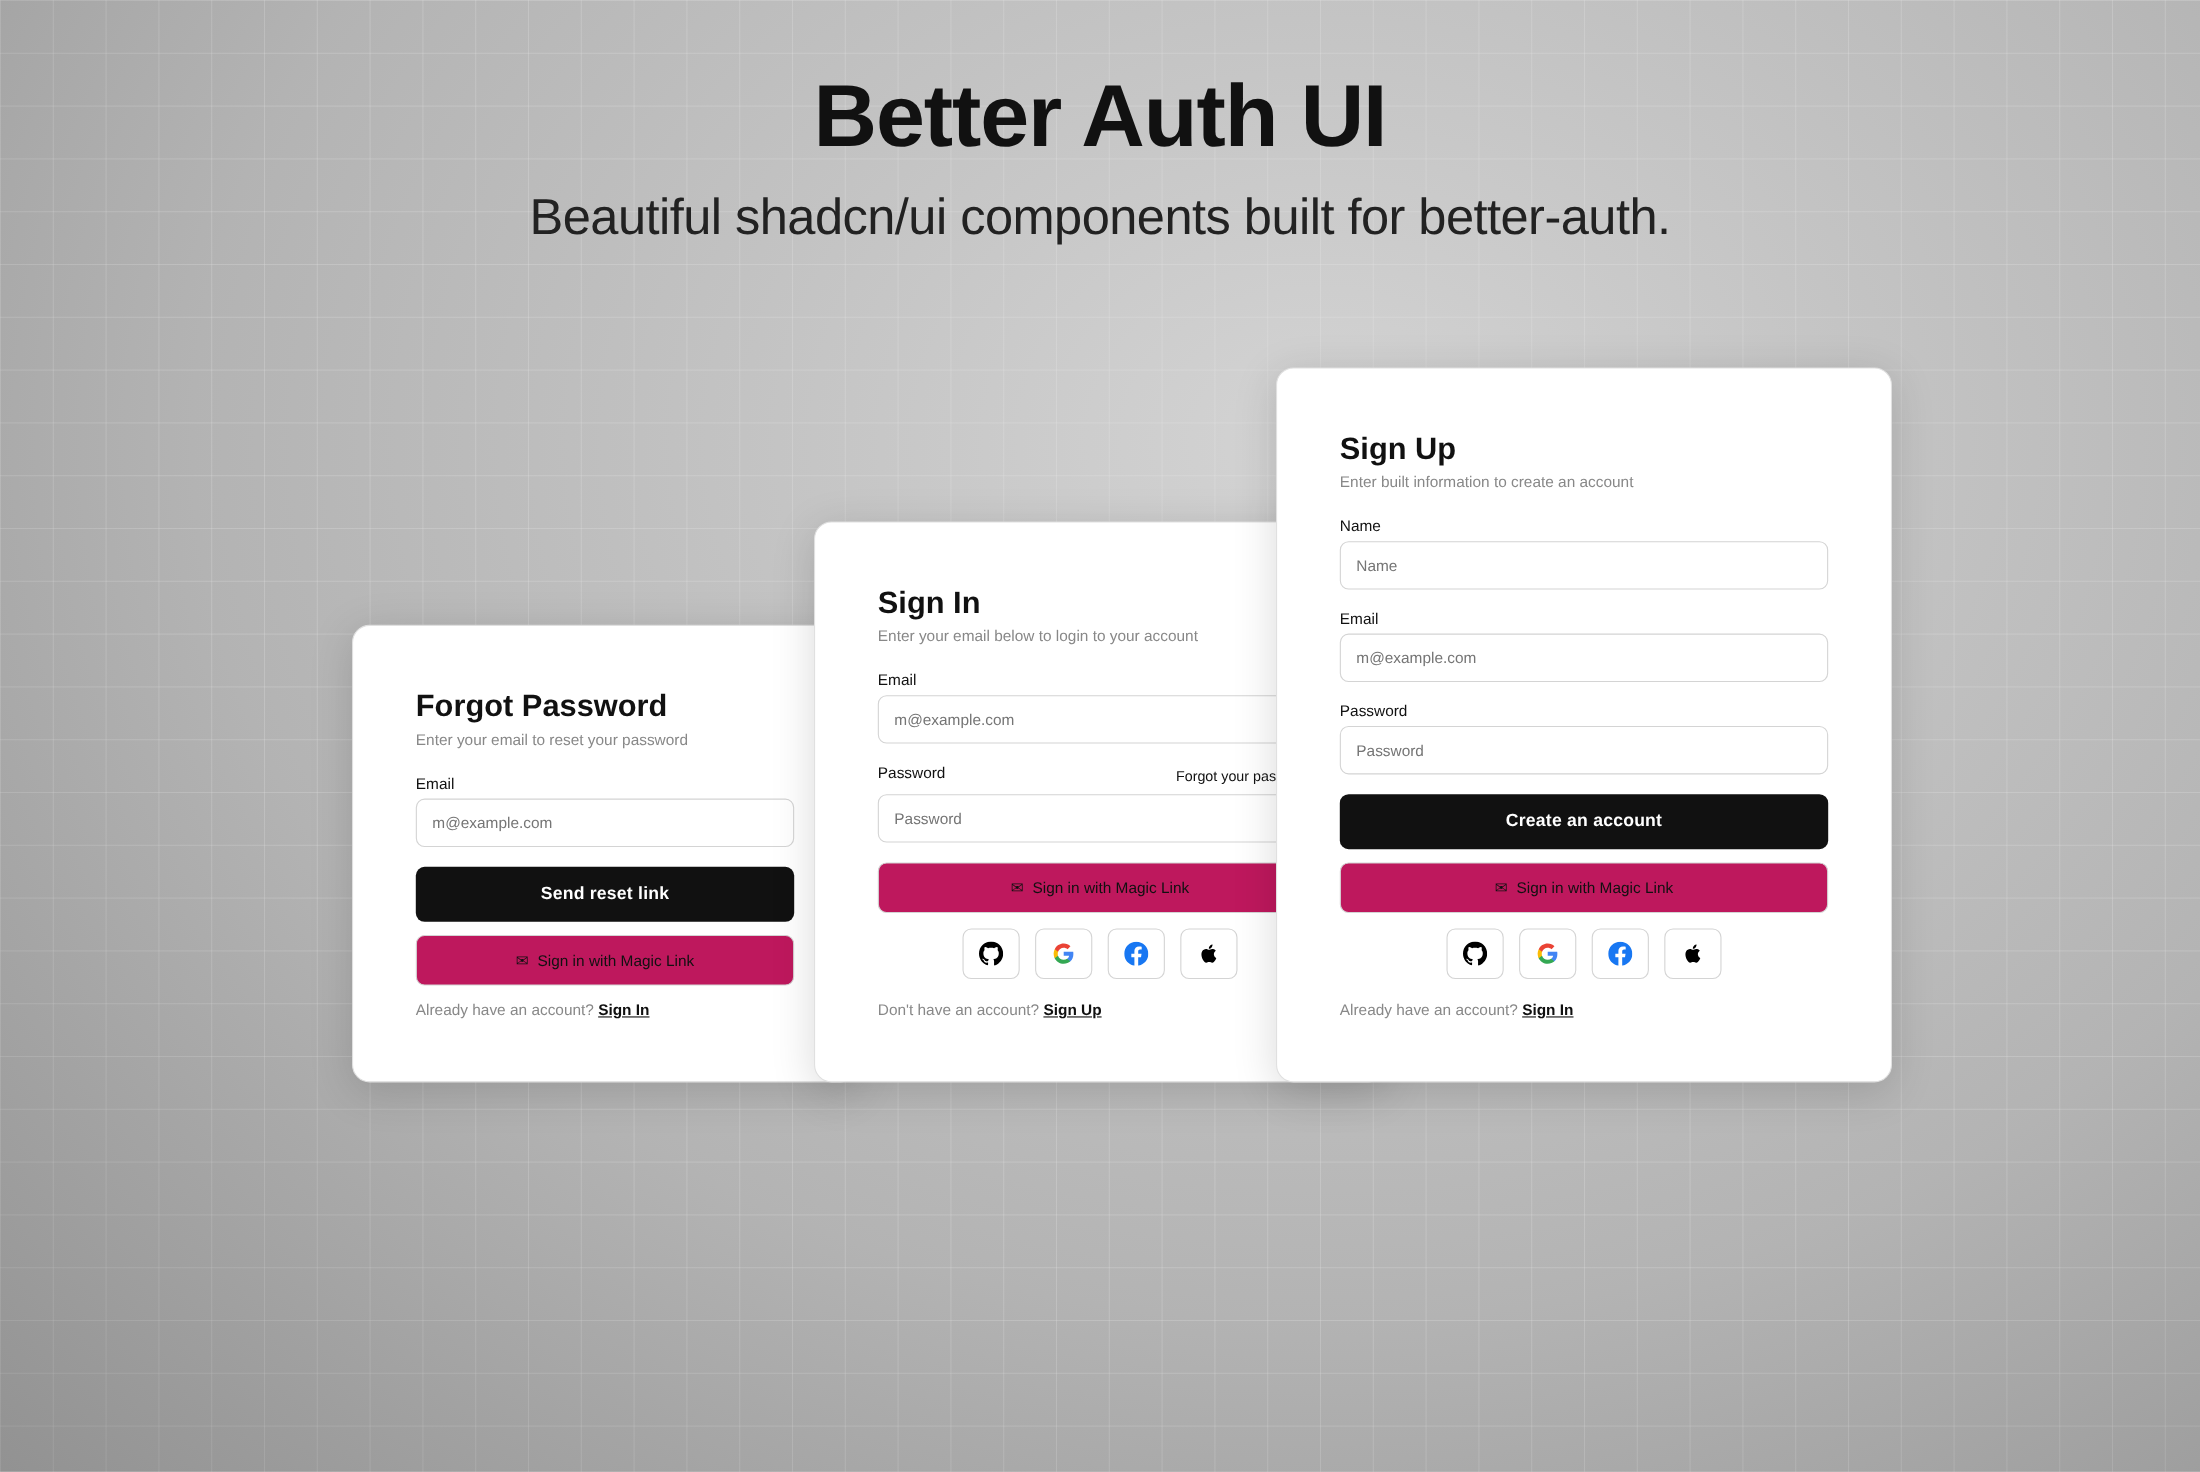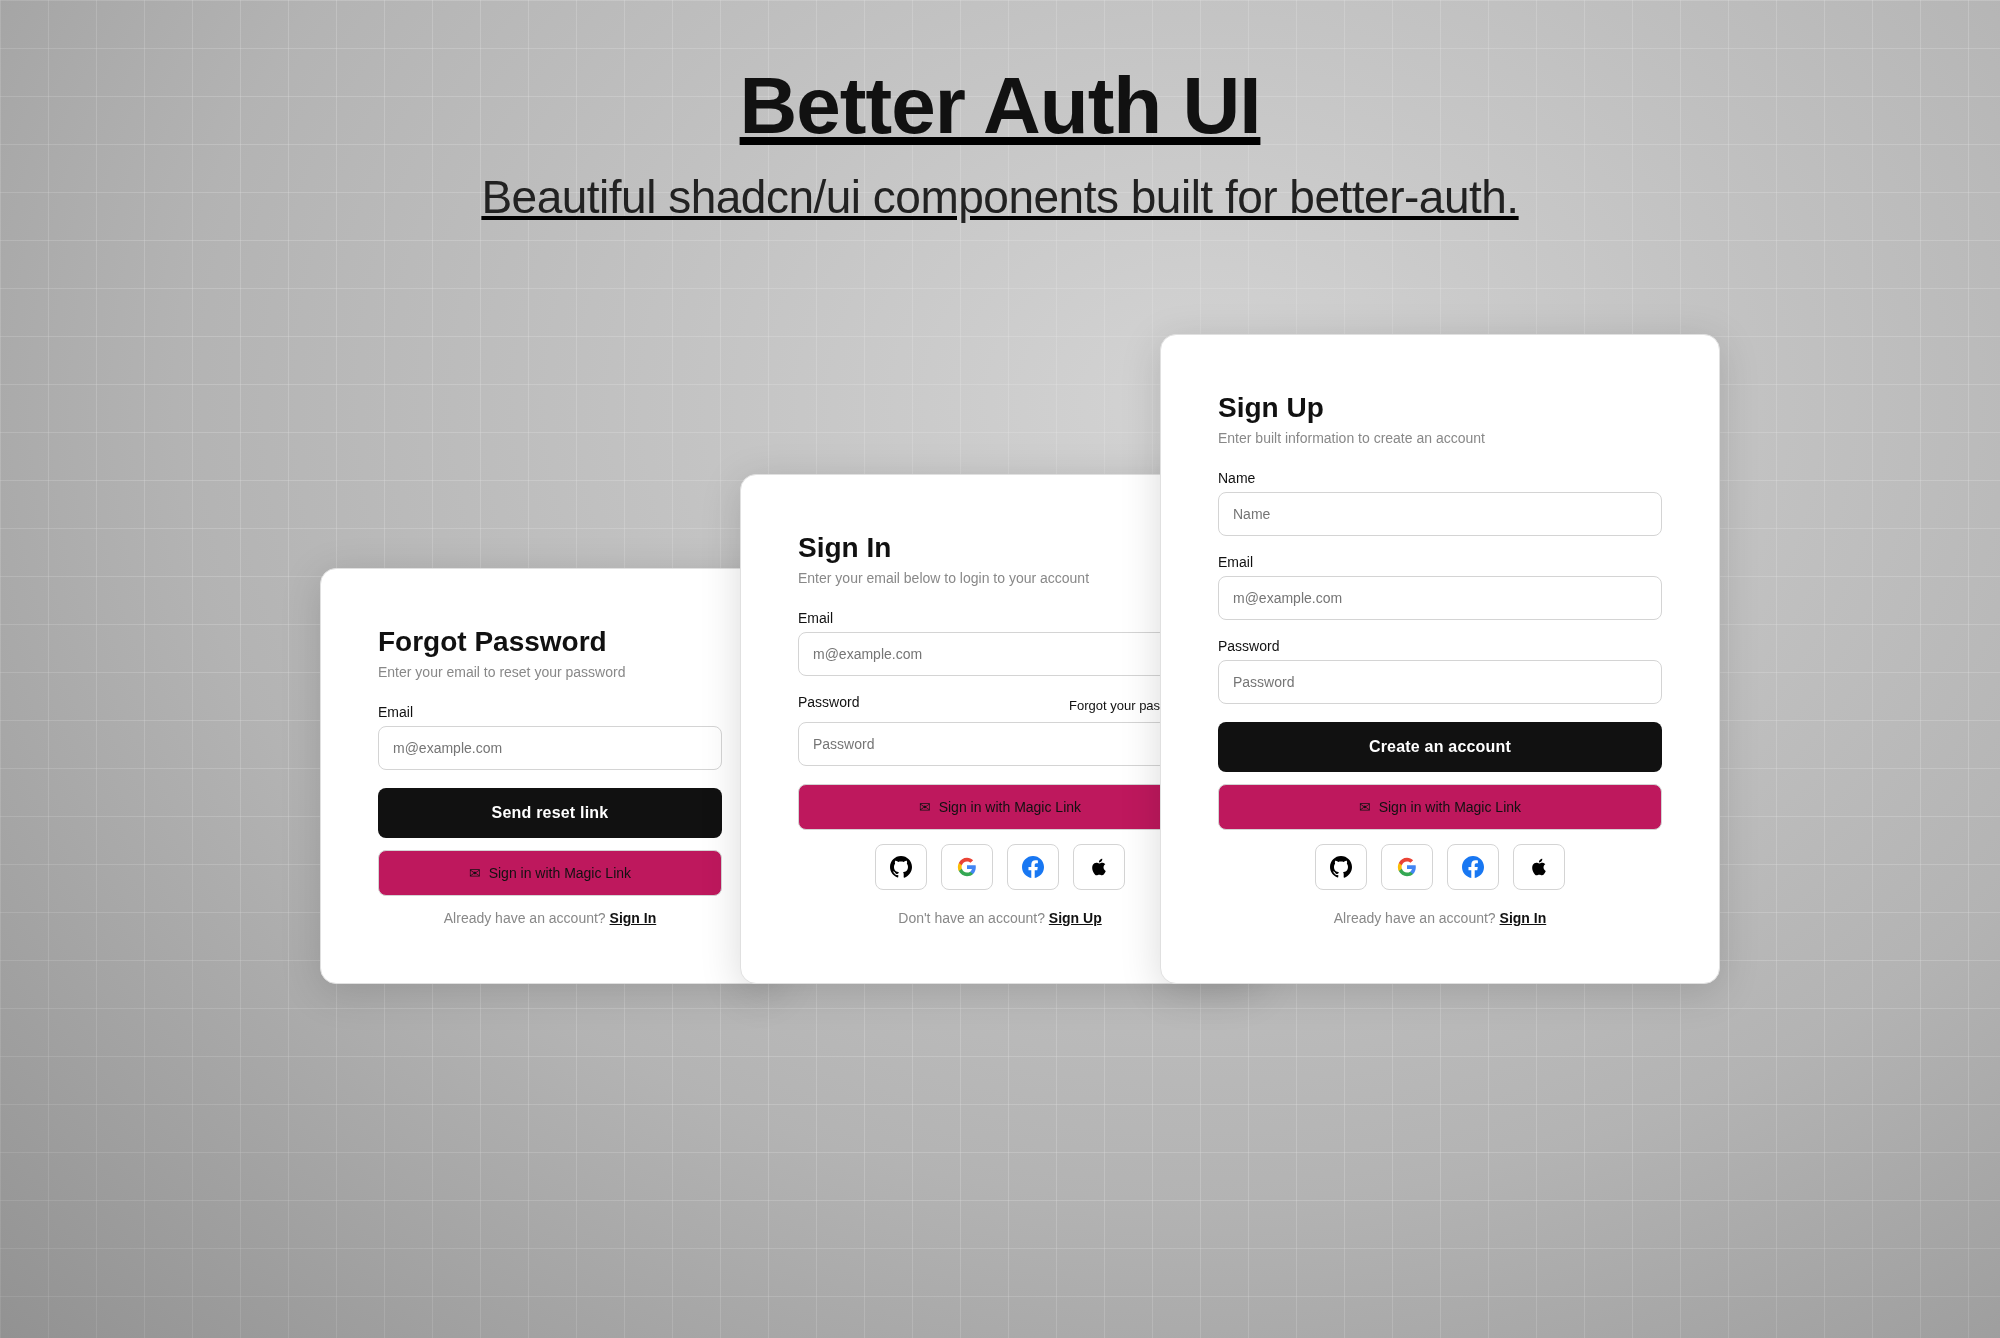--- a/index.html
+++ b/index.html
@@ -32,21 +32,20 @@
       background: radial-gradient(ellipse at 60% 30%, rgba(220,220,220,0.7) 0%, rgba(150,150,150,0.3) 60%, rgba(100,100,100,0.5) 100%);
     }
 
     .page {
       position: relative;
       z-index: 1;
       display: flex;
       flex-direction: column;
       align-items: center;
       padding-top: 60px;
-      text-decoration: underline;
     }
 
     .hero-title {
       font-size: 80px;
       font-weight: 700;
       color: #111;
       letter-spacing: -1px;
       text-align: center;
       margin-bottom: 18px;
     }
@@ -198,21 +197,20 @@
       border-radius: 8px;
       background: #fff;
       display: flex;
       align-items: center;
       justify-content: center;
       cursor: pointer;
       font-size: 20px;
     }
 
     .card-footer {
-      text-align: center;
       font-size: 14px;
       color: #888;
     }
 
     .card-footer a {
       color: #111;
       font-weight: 600;
       text-decoration: underline;
       cursor: pointer;
     }

